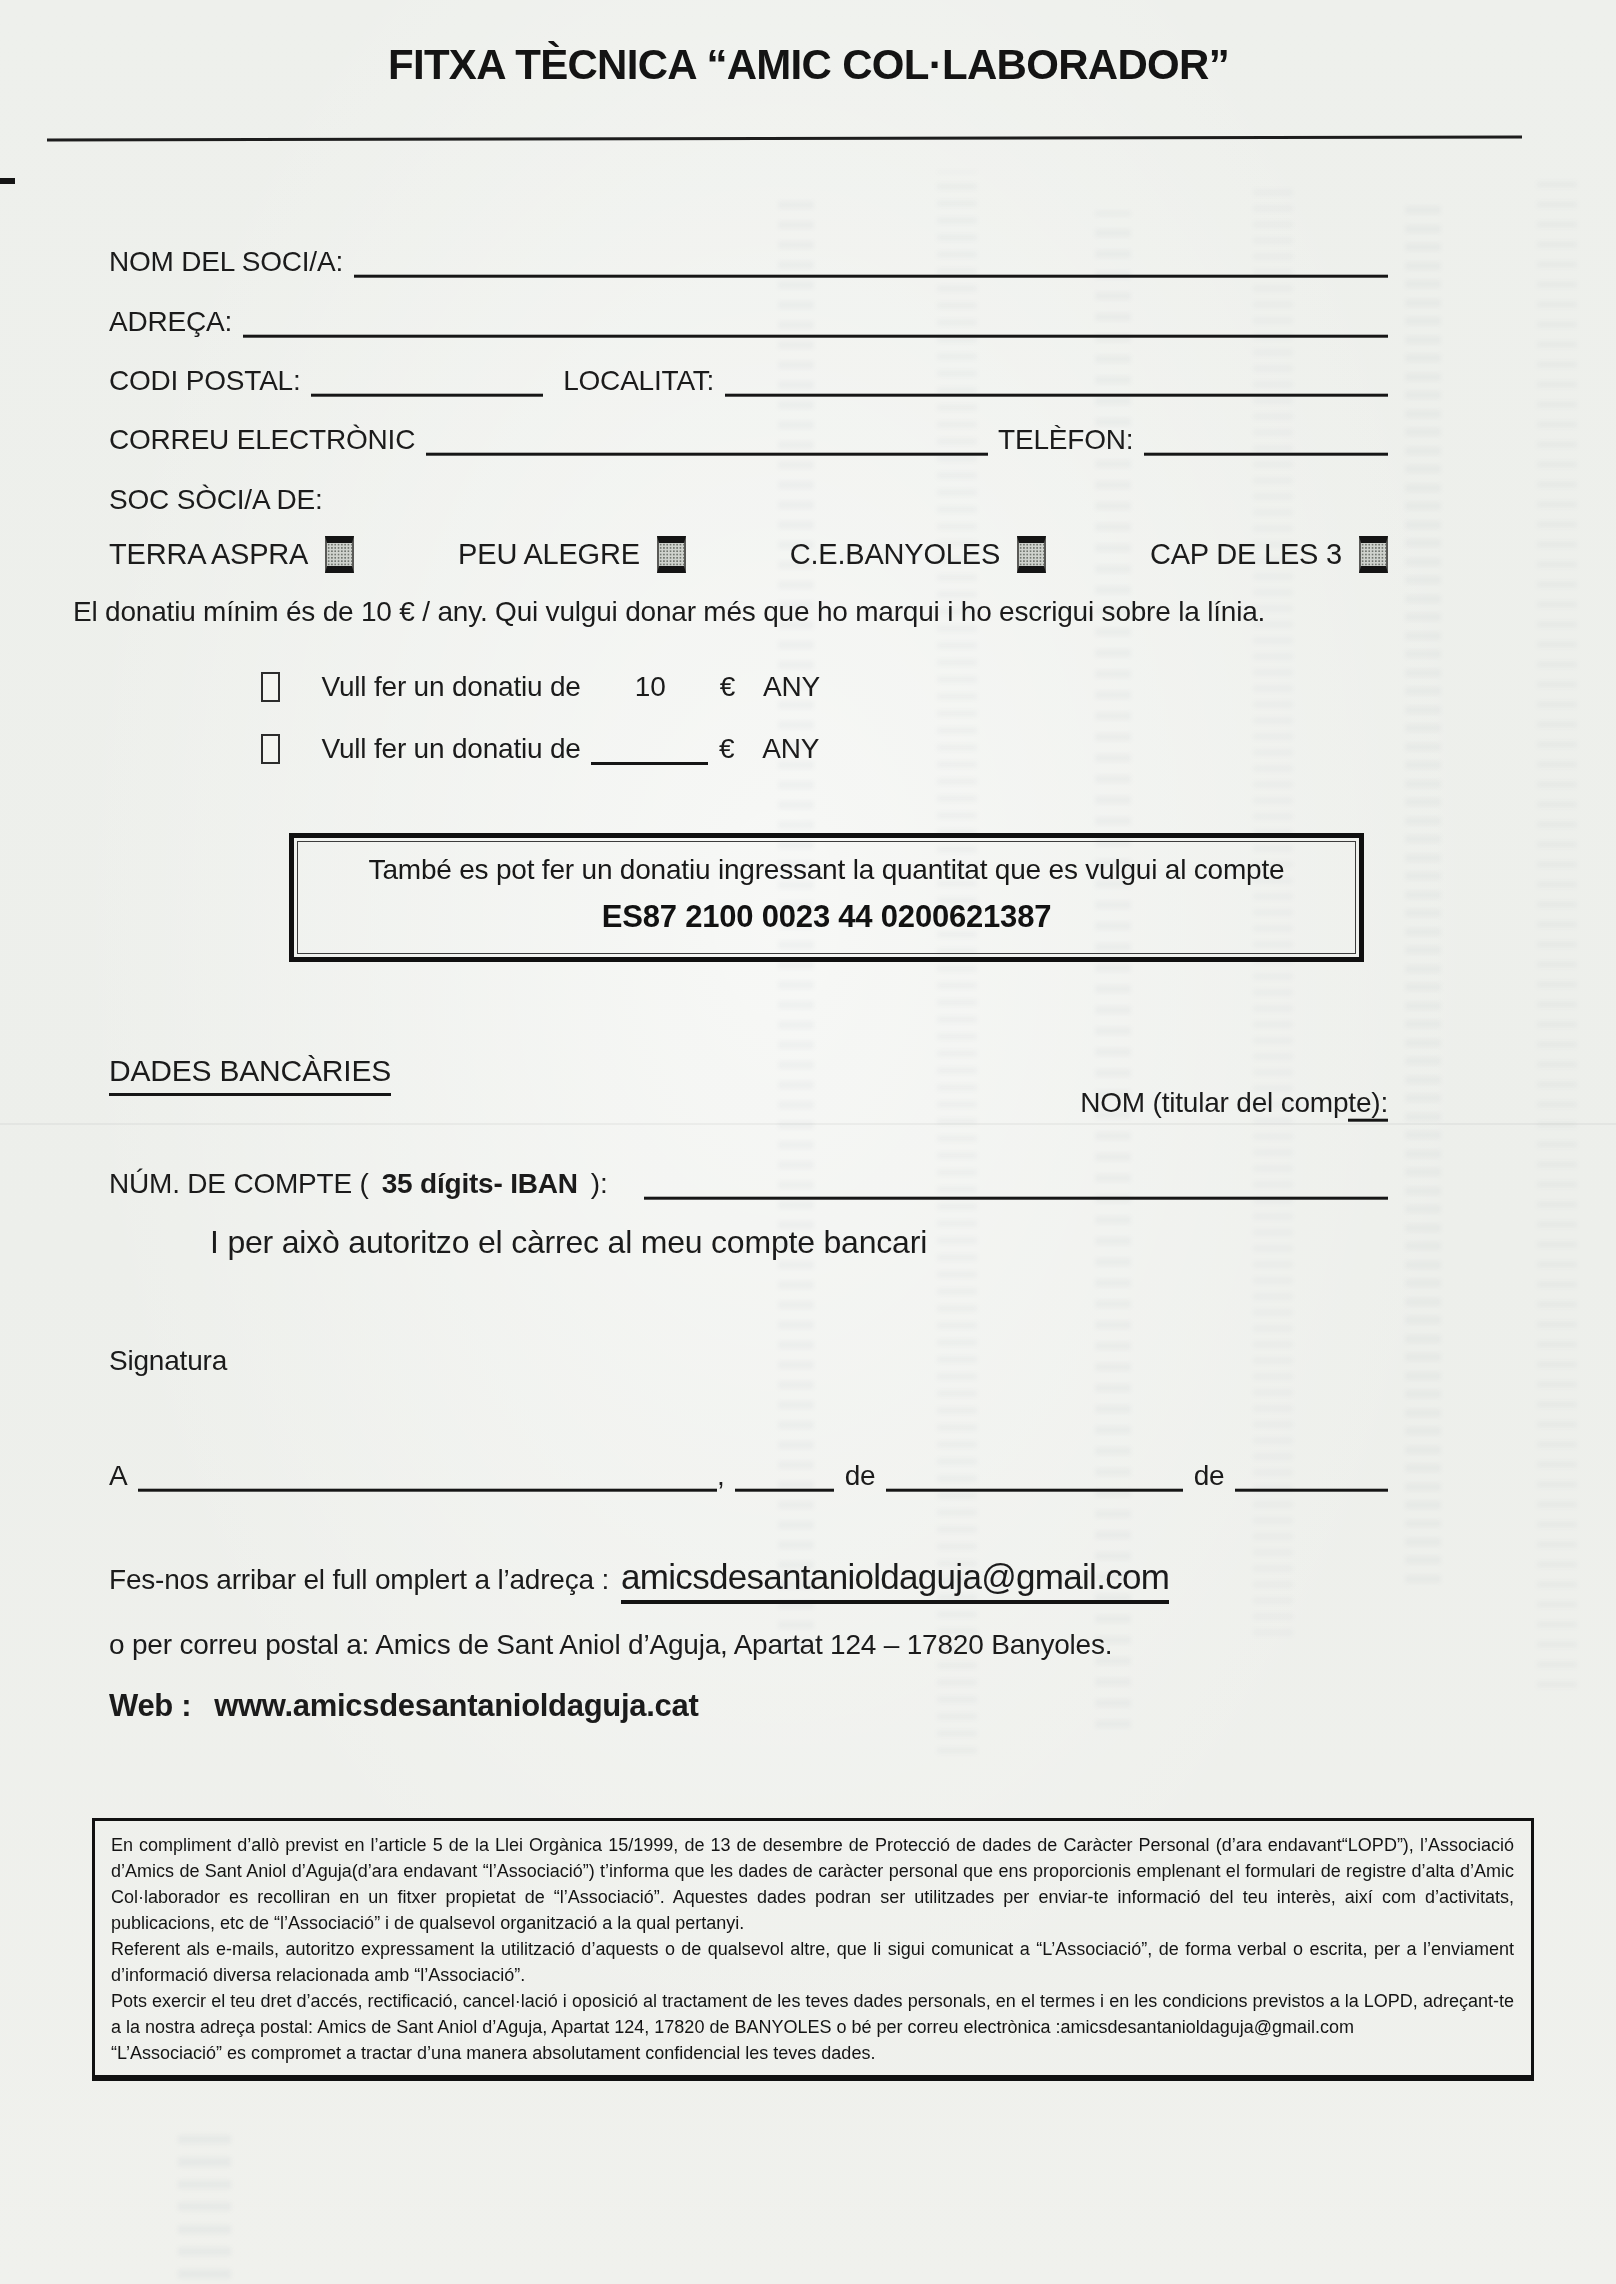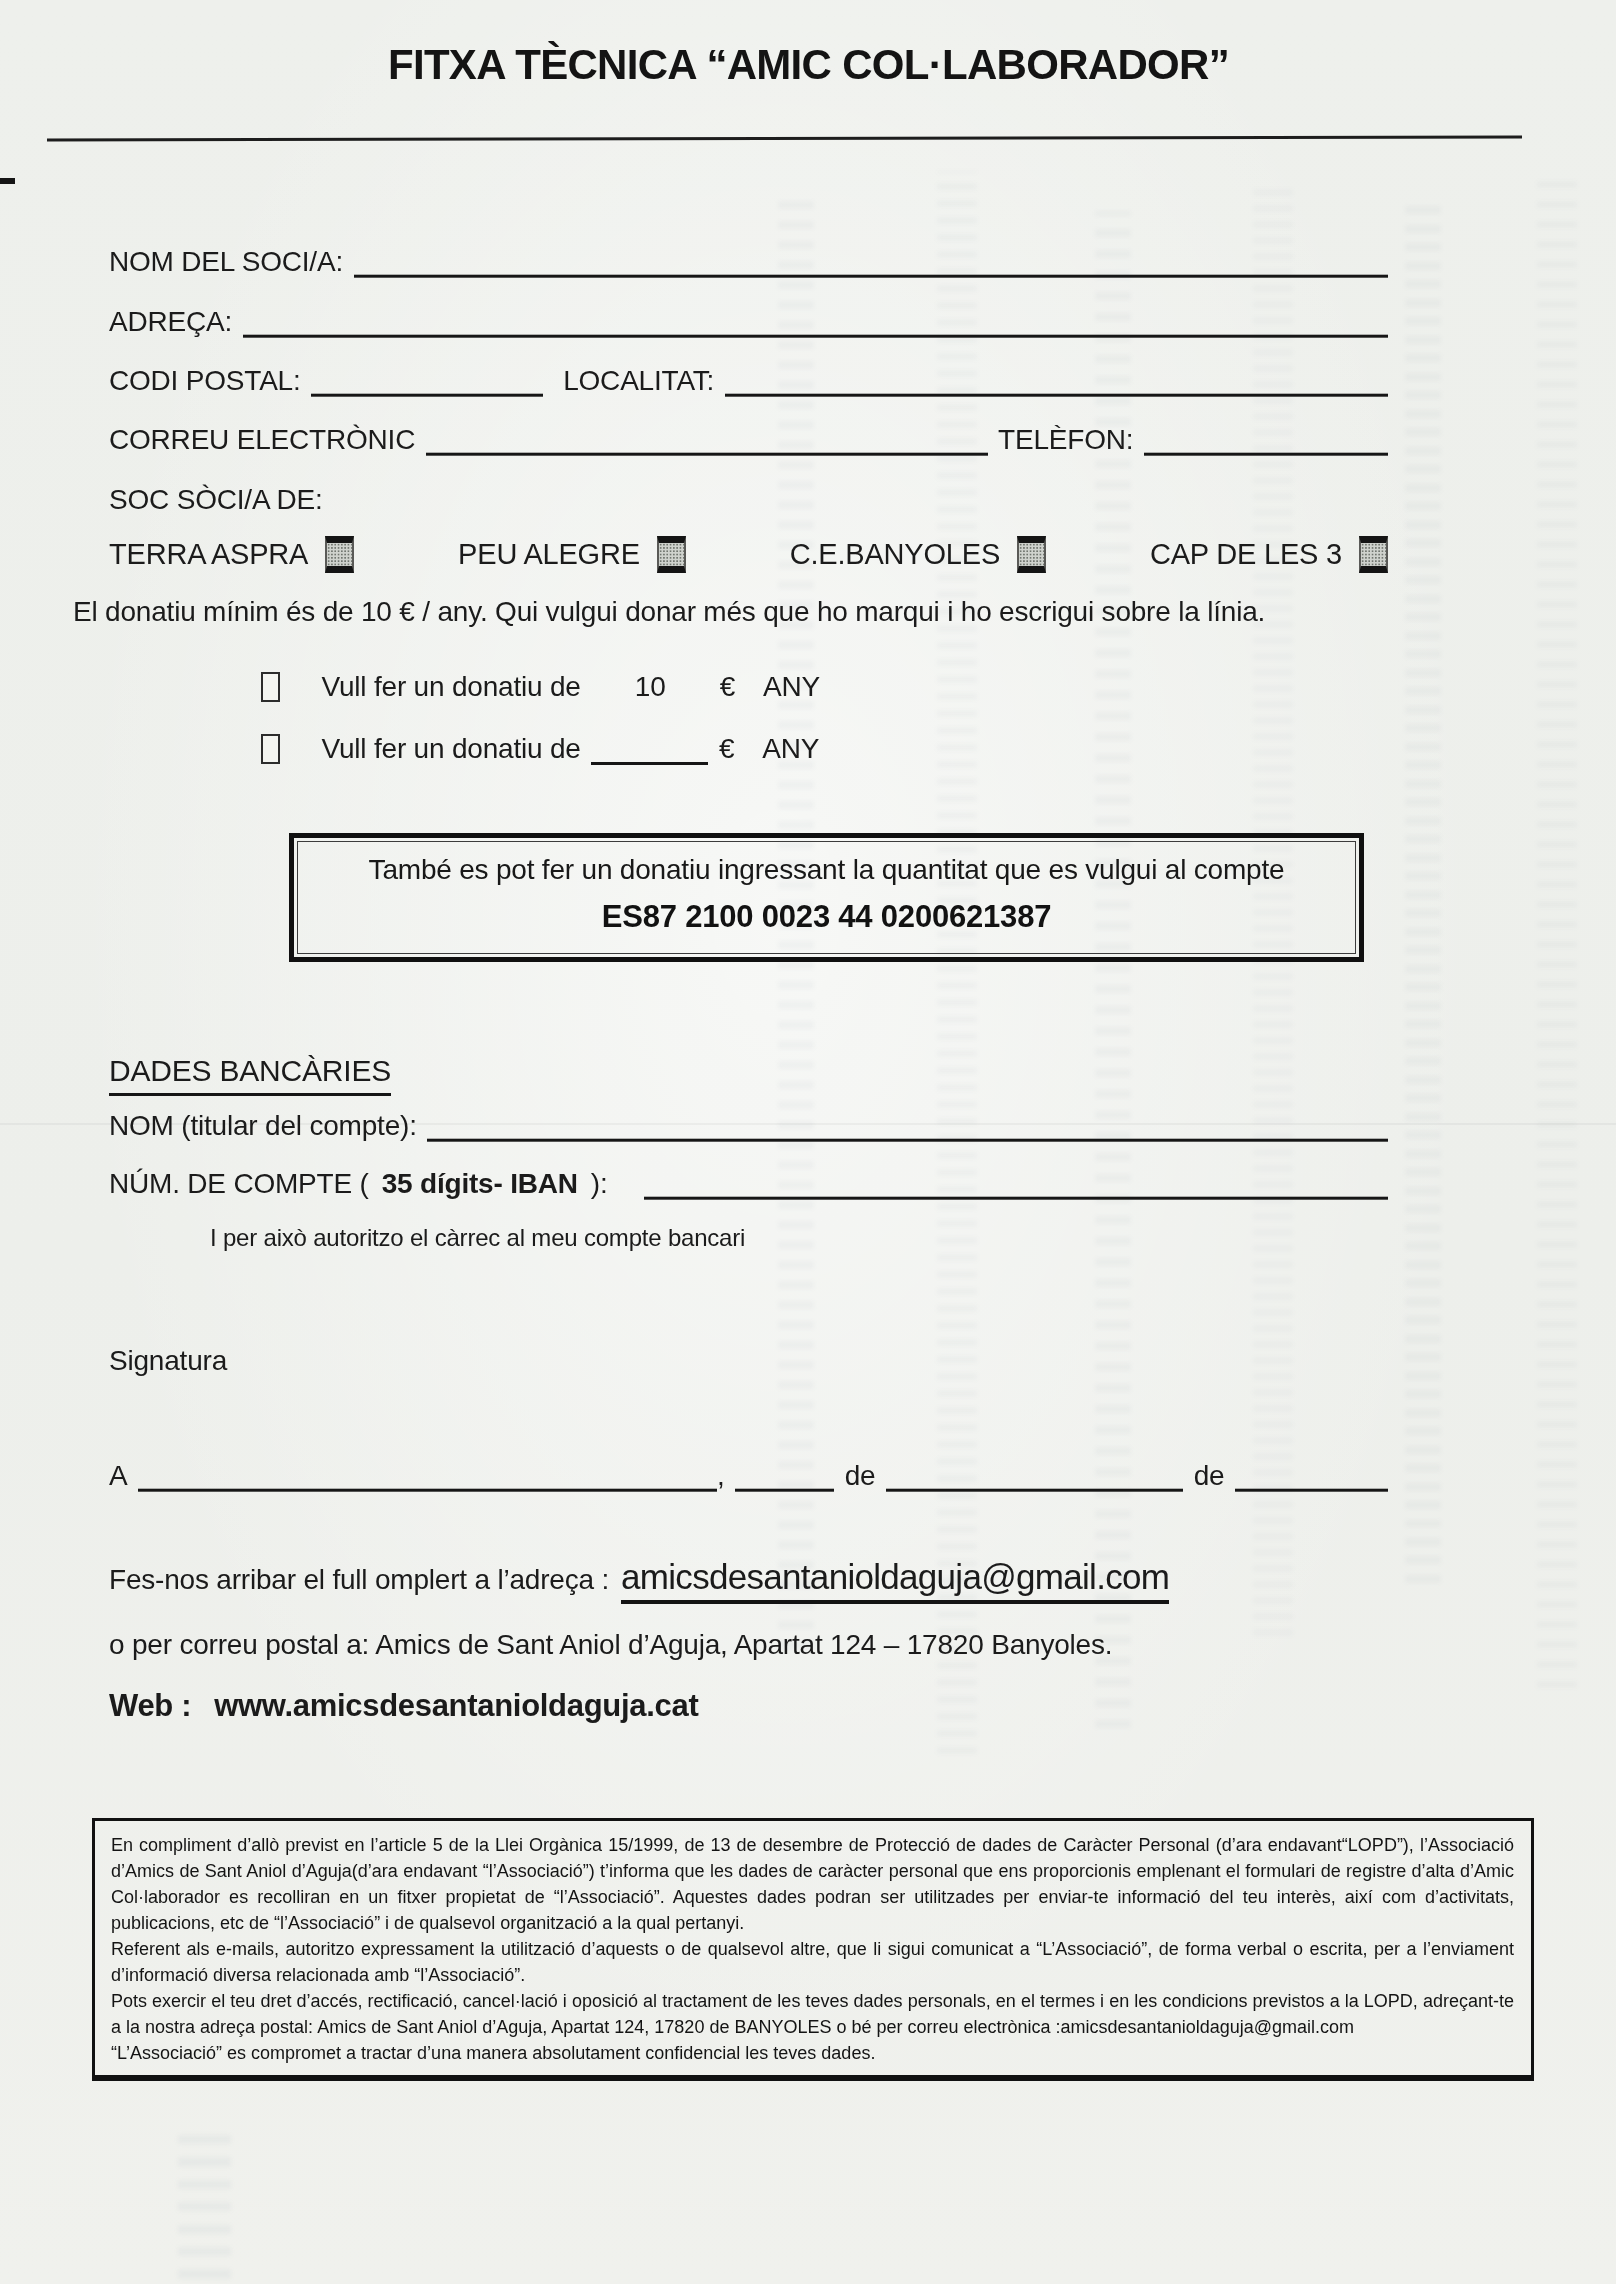--- a/index.html
+++ b/index.html
@@ -123,21 +123,21 @@
   .transfer-line1{margin-top:16px;font-size:28px;color:#181818;}
   .transfer-line2{margin-top:13px;font-size:31px;font-weight:bold;color:#121212;}
   .bank-heading{
     position:absolute;left:109px;top:1054px;
     font-size:30px;
     border-bottom:3.3px solid #161616;
     padding-bottom:5.3px;
   }
   .auth{
     position:absolute;left:210px;top:1224px;
-    font-size:24px;
+    font-size:32px;
   }
   .sig{
     position:absolute;left:109px;top:1345px;
     font-size:28px;
   }
   .send-row{
     position:absolute;left:109px;top:1557px;
     display:flex;align-items:baseline;
     font-size:28px;white-space:nowrap;
   }
@@ -256,21 +256,21 @@
     <span>ANY</span>
   </div>
 
   <div class="transfer-box">
     <div class="transfer-line1">També es pot fer un donatiu ingressant la quantitat que es vulgui al compte</div>
     <div class="transfer-line2">ES87 2100 0023 44 0200621387</div>
   </div>
 
   <div class="bank-heading">DADES BANCÀRIES</div>
 
-  <div class="row" style="top:1109px;">
+  <div class="row" style="top:1086px;flex-direction:column;">
     <span class="lbl">NOM (titular del compte):</span>
     <span class="gap16"></span>
     <span class="w-line"></span>
   </div>
 
   <div class="row" style="top:1167px;gap:13px;">
     <span class="lbl">NÚM. DE COMPTE (</span>
       <span class="lbl bold">35 dígits- IBAN</span>
       <span class="lbl">):</span>
     <span class="gap16"></span>

